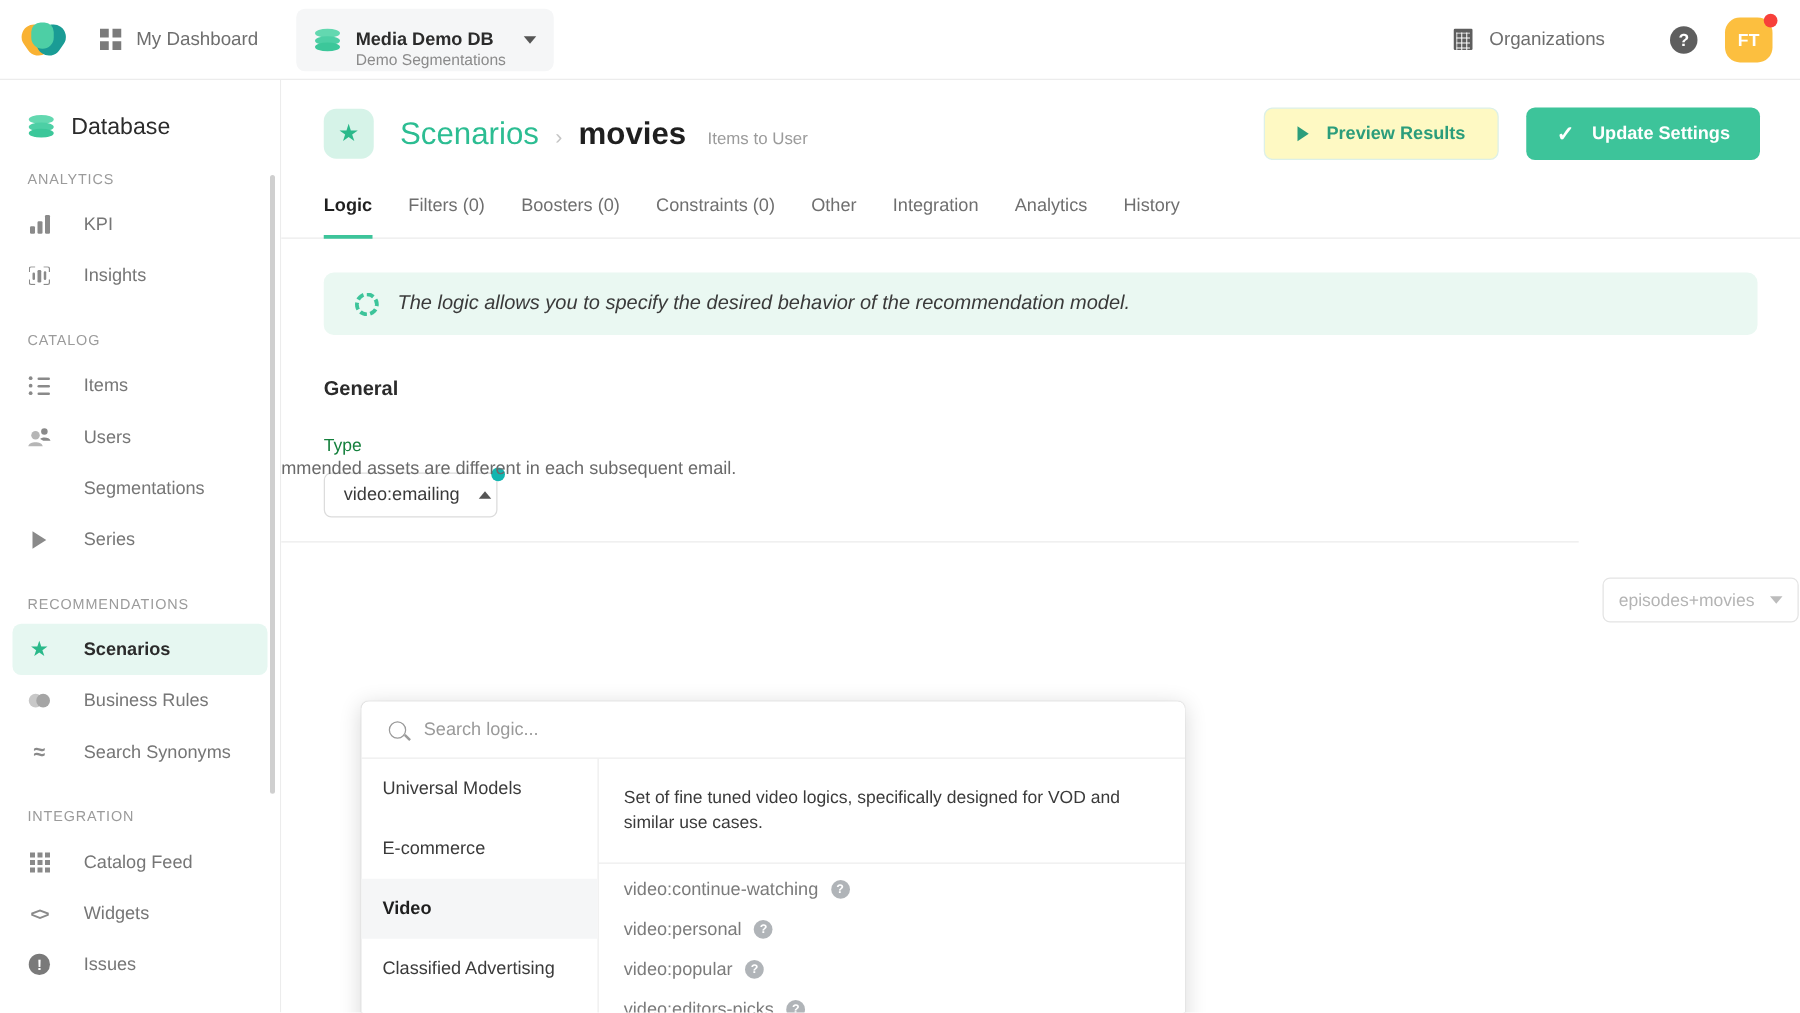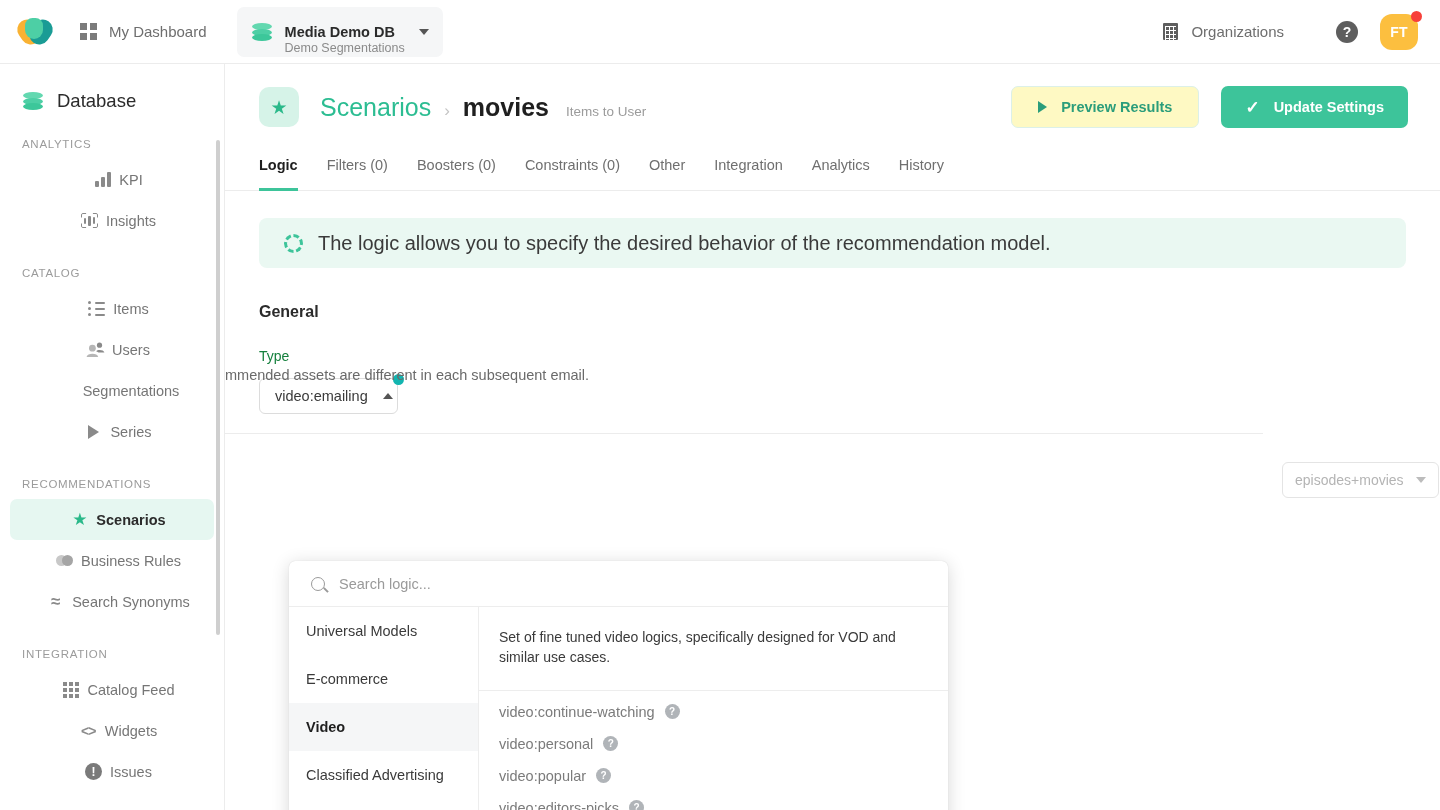--- a/index.html
+++ b/index.html
@@ -95,22 +95,22 @@
   }
   .sb-header { display: flex; align-items: center; gap: 14px; padding: 26px 0 0 22px; }
   .sb-header .db-cyl { width: 21px; height: 22px; margin: 0; }
   .sb-title { font-size: 18.5px; font-weight: normal; color: #2b2b2b; }
   .sb-group { margin-top: 26px; }
   .sb-group-label {
     font-size: 11.5px; letter-spacing: .7px; color: #9b9b9b; padding: 0 0 0 22px;
     margin-bottom: 9px; text-transform: uppercase;
   }
   .sb-item {
-    display: flex; align-items: center; gap: 7px; height: 41px;
-    margin: 0 10px; padding-left: 12px; border-radius: 7px; cursor: pointer; justify-content: center;
+    display: flex; align-items: center; gap: 26px; height: 41px;
+    margin: 0 10px; padding-left: 12px; border-radius: 7px; cursor: pointer;
   }
   .sb-item .lbl { font-size: 14.5px; color: #767676; }
   .sb-item.active { background: #e6f7f1; }
   .sb-item.active .lbl { color: #2b2b2b; font-weight: bold; }
   .sb-ico { width: 19px; height: 19px; flex: none; display: flex; align-items: center; justify-content: center; }
   .sb-scroll {
     position: absolute; right: 4px; top: 76px; width: 4px; height: 495px;
     background: #cfcfcf; border-radius: 3px;
   }
 
@@ -199,21 +199,21 @@
   .content { padding: 0 34px; position: relative; }
 
   .info-banner {
     margin-top: 27px; height: 50px; background: #eaf8f2; border-radius: 8px;
     display: flex; align-items: center; gap: 15px; padding: 0 25px;
   }
   .info-ico {
     width: 19px; height: 19px; border-radius: 50%; border: 3px dashed #3dc49a;
     flex: none;
   }
-  .info-text { font-size: 20px; color: #3a3a3a; }
+  .info-text { font-size: 16px; color: #3a3a3a; font-style: italic; }
 
   .section-title { margin-top: 35px; font-size: 16px; font-weight: bold; color: #2b2b2b; }
   .field-label { margin-top: 27px; font-size: 14px; color: #15803d; }
 
   .select-trigger {
     position: relative; margin-top: 14px; display: inline-flex; align-items: center;
     gap: 15px; height: 36px; padding: 0 12px 0 15px; border: 1px solid #dcdcdc;
     border-radius: 6px; background: #fff; cursor: pointer; width: 139px;
   }
   .select-trigger .val { font-size: 14.5px; color: #3a3a3a; }

